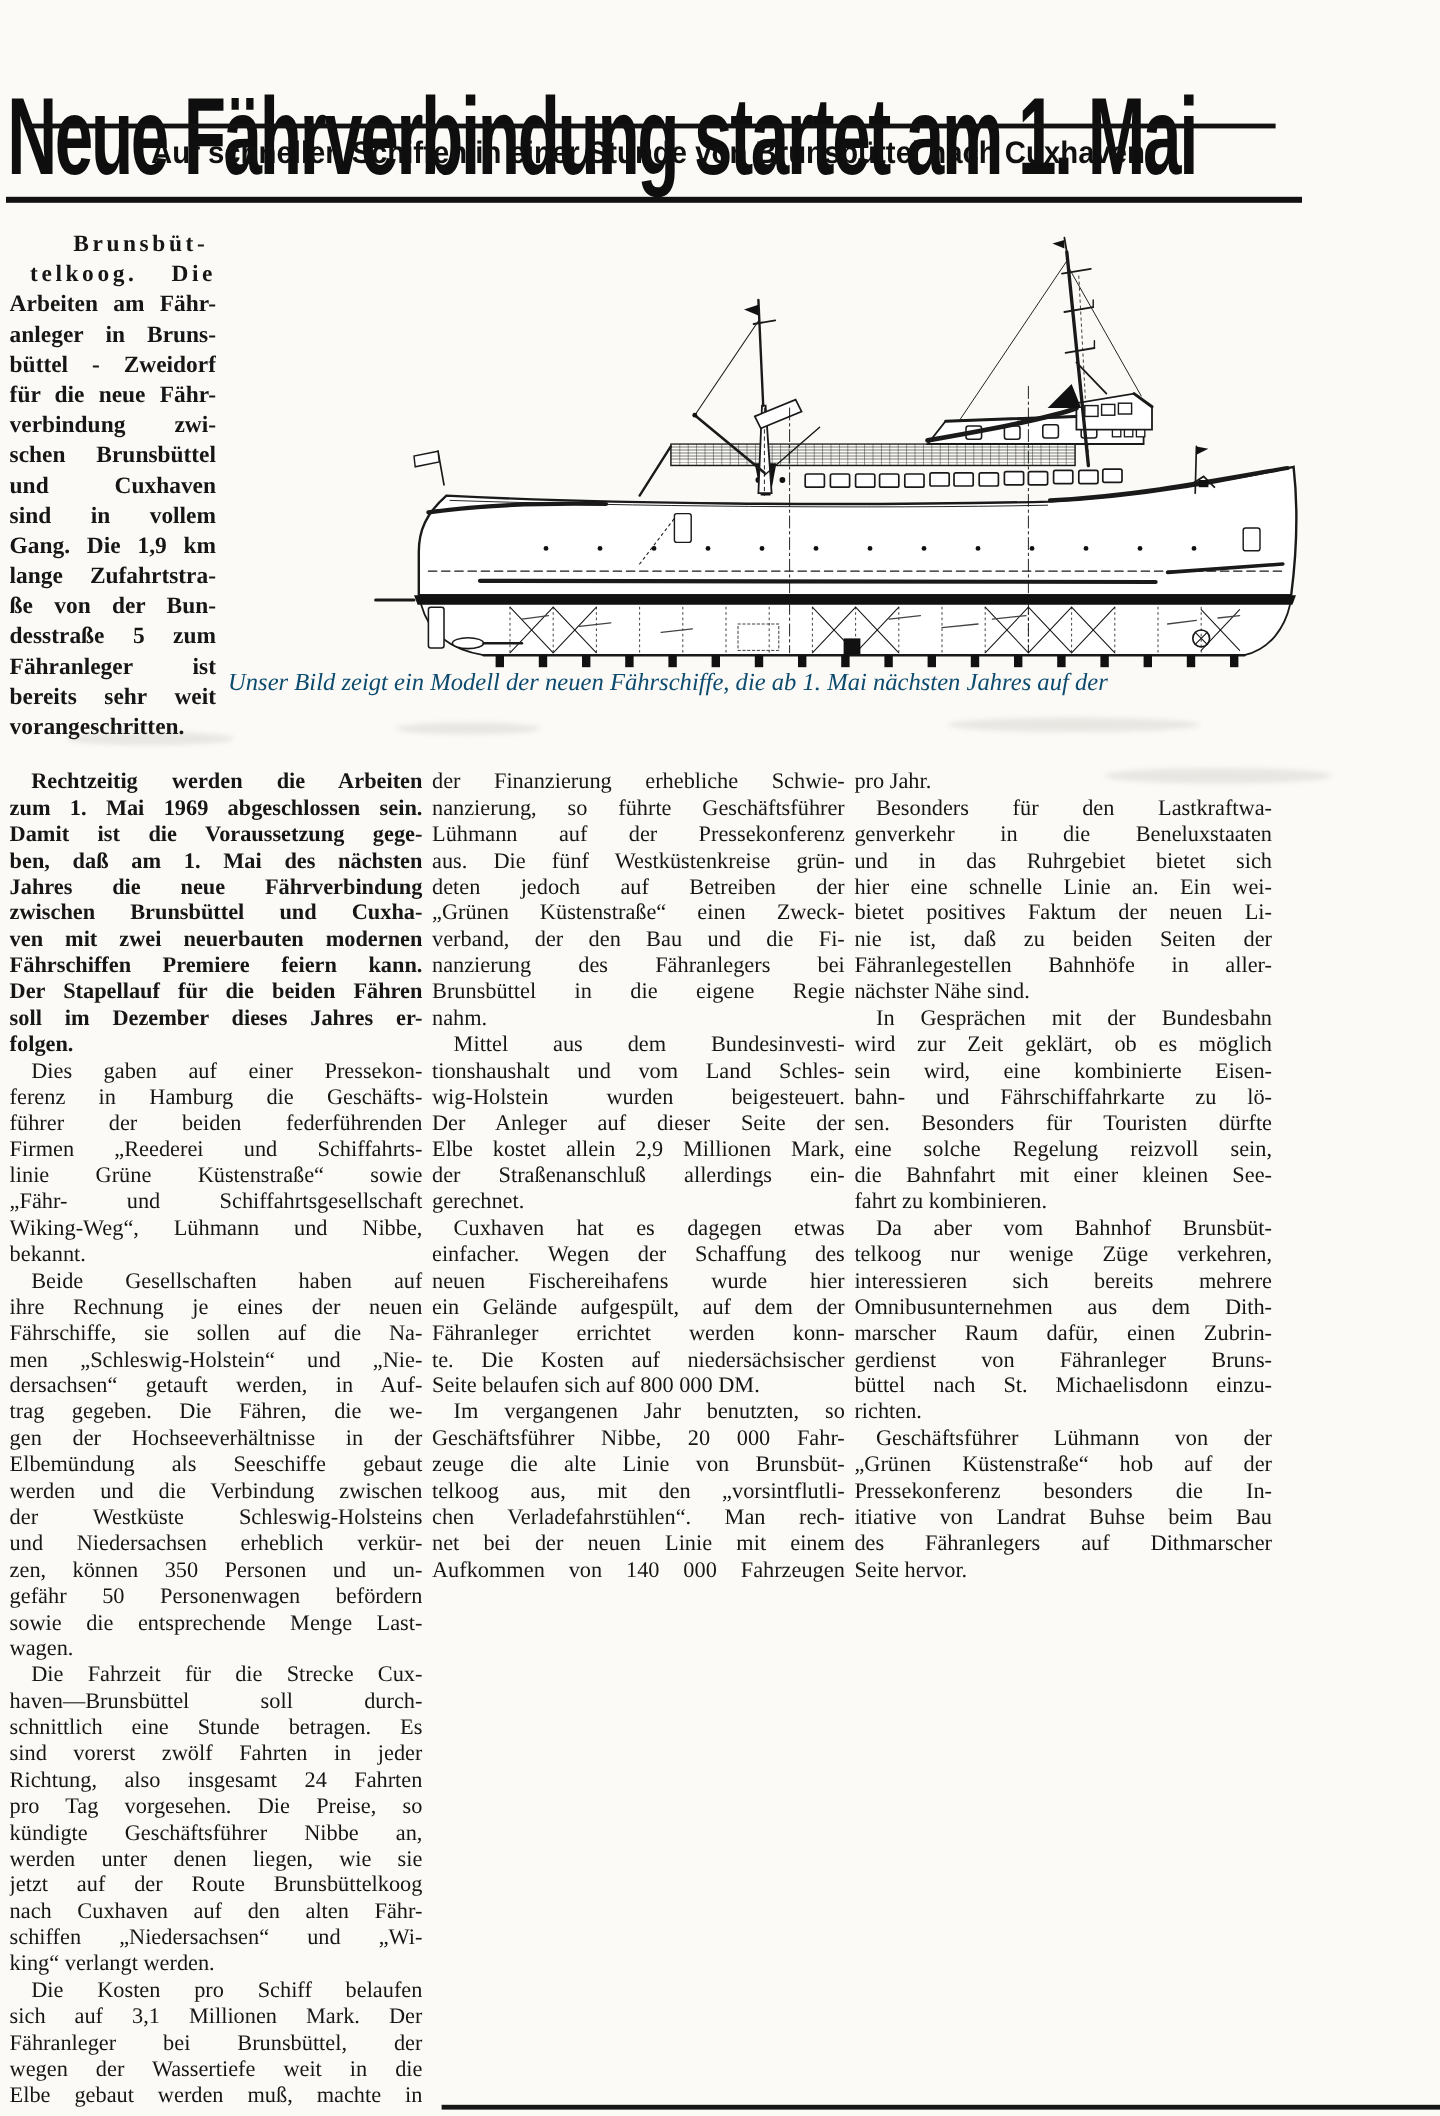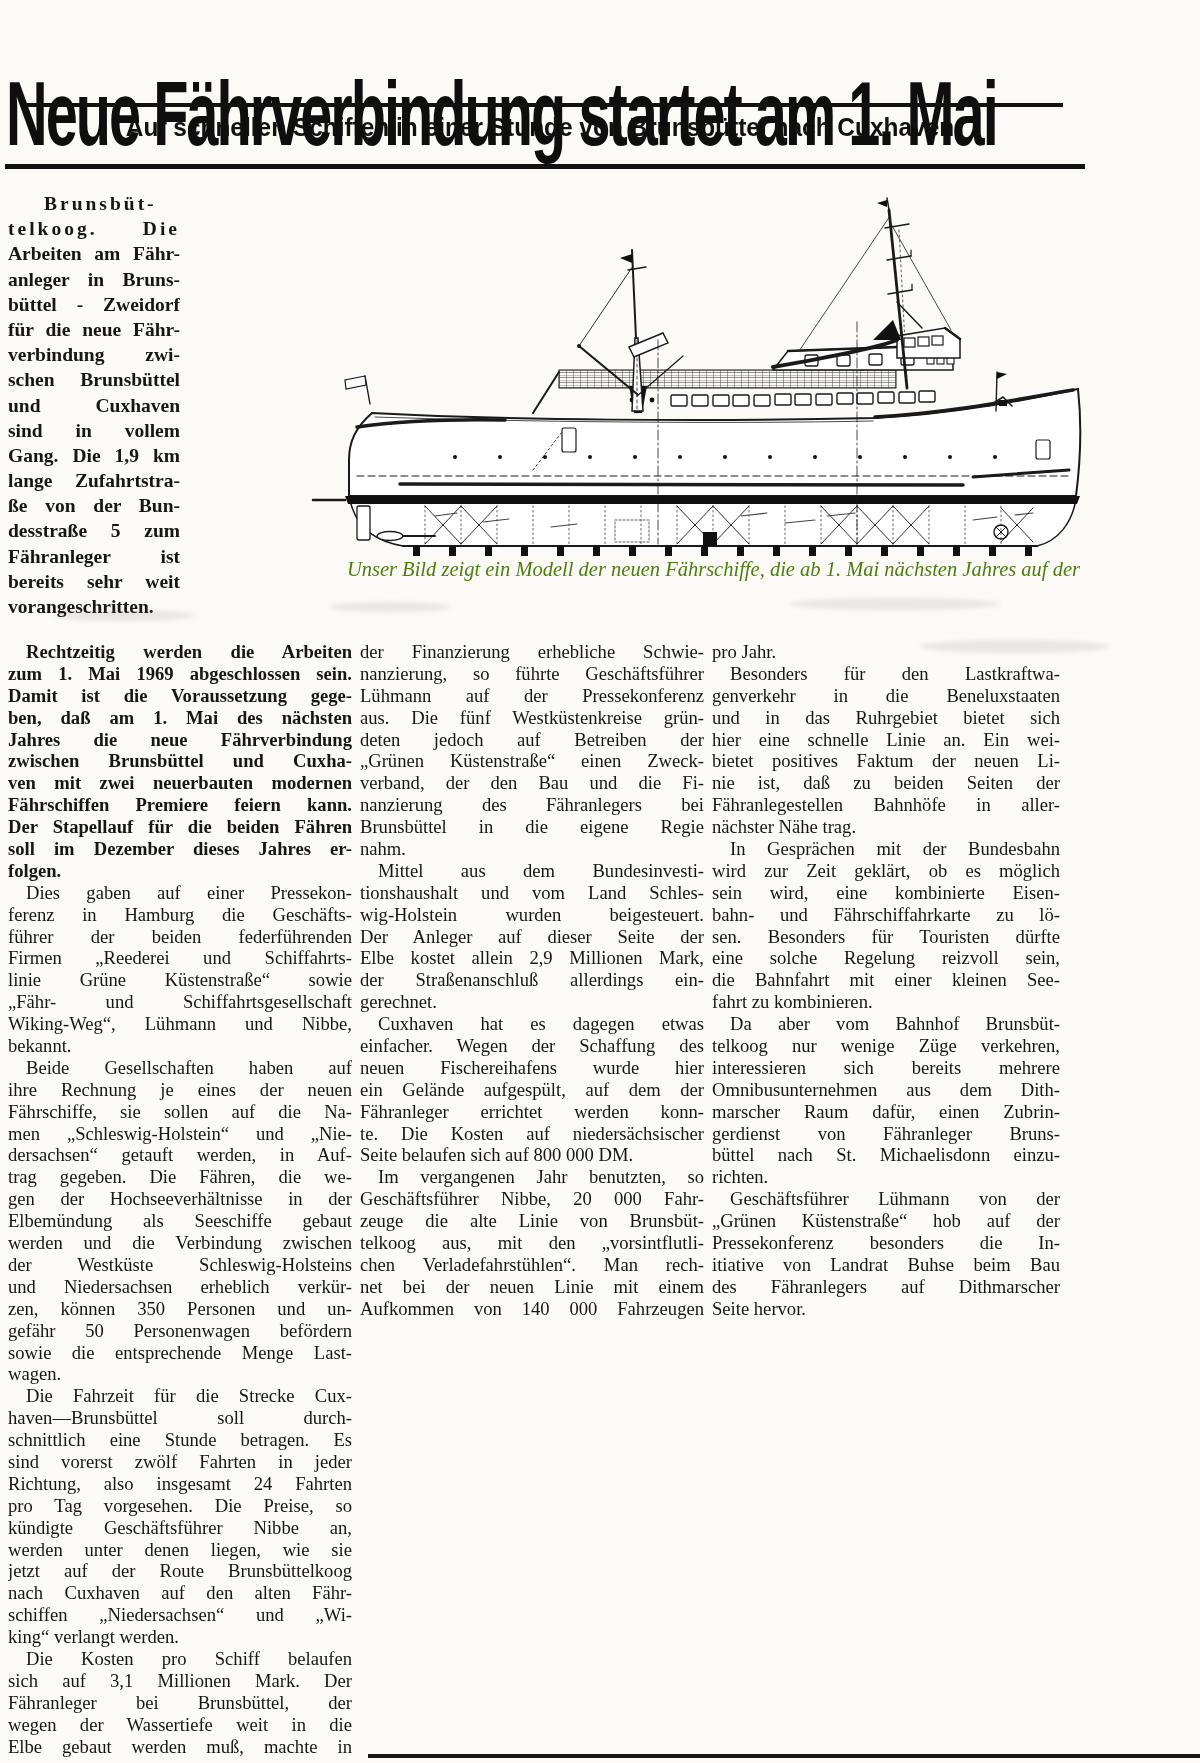--- a/index.html
+++ b/index.html
@@ -17,27 +17,27 @@
   .rule1{position:absolute;left:25px;top:103px;width:1038px;height:4px;background:#121212;}
   .rule2{position:absolute;left:5px;top:164px;width:1080px;height:5px;background:#121212;}
   .subheadline{
     position:absolute;left:0;top:112px;width:1080px;text-align:center;
     font-family:"Liberation Sans","DejaVu Sans",sans-serif;
     font-weight:700;font-size:26px;color:#101010;
     transform:scaleX(0.94);transform-origin:540px 0;
   }
   .leadcol{position:absolute;left:8px;top:191px;width:172px;font-size:19.5px;}
   .iln{height:25.2px;line-height:25.2px;font-weight:700;text-align:justify;text-align-last:justify;overflow:hidden;}
-  .iln.ls{letter-spacing:3px;}
+  .iln.ls{letter-spacing:3px;margin-left:17px;}
   .iln.ind2{text-indent:36px;}
   .iln.last{text-align-last:left;}
   .figure{position:absolute;left:185px;top:170px;width:900px;height:392px;}
   .caption{
-    position:absolute;left:190px;top:557px;width:890px;text-align:right;
-    font-style:italic;font-size:20.5px;line-height:25px;color:#4d7c0f;
+    position:absolute;left:190px;top:557px;width:890px;text-align:left;
+    font-style:italic;font-size:20.5px;line-height:25px;color:#0c4a6e;
   }
   .col{position:absolute;top:641px;font-size:18.6px;}
   .ln{height:21.9px;line-height:21.9px;text-align:justify;text-align-last:justify;overflow:hidden;}
   .ln.b{font-weight:700;}
   .ln.ind{text-indent:18px;}
   .ln.last{text-align-last:left;}
   .botrule{position:absolute;left:368px;top:1754px;width:832px;height:4px;background:#161616;}
   .smudge{position:absolute;background:#6b6b64;opacity:.13;border-radius:50%;filter:blur(2px);}
 </style>
 </head>
@@ -364,21 +364,21 @@
   </div>
 <div class="col" style="left:712px;width:348px">
     <div class="ln last">pro Jahr.</div>
     <div class="ln ind">Besonders für den Lastkraftwa-</div>
     <div class="ln">genverkehr in die Beneluxstaaten</div>
     <div class="ln">und in das Ruhrgebiet bietet sich</div>
     <div class="ln">hier eine schnelle Linie an. Ein wei-</div>
     <div class="ln">bietet positives Faktum der neuen Li-</div>
     <div class="ln">nie ist, daß zu beiden Seiten der</div>
     <div class="ln">Fähranlegestellen Bahnhöfe in aller-</div>
-    <div class="ln last">nächster Nähe trag.</div>
+    <div class="ln last">nächster Nähe sind.</div>
     <div class="ln ind">In Gesprächen mit der Bundesbahn</div>
     <div class="ln">wird zur Zeit geklärt, ob es möglich</div>
     <div class="ln">sein wird, eine kombinierte Eisen-</div>
     <div class="ln">bahn- und Fährschiffahrkarte zu lö-</div>
     <div class="ln">sen. Besonders für Touristen dürfte</div>
     <div class="ln">eine solche Regelung reizvoll sein,</div>
     <div class="ln">die Bahnfahrt mit einer kleinen See-</div>
     <div class="ln last">fahrt zu kombinieren.</div>
     <div class="ln ind">Da aber vom Bahnhof Brunsbüt-</div>
     <div class="ln">telkoog nur wenige Züge verkehren,</div>

